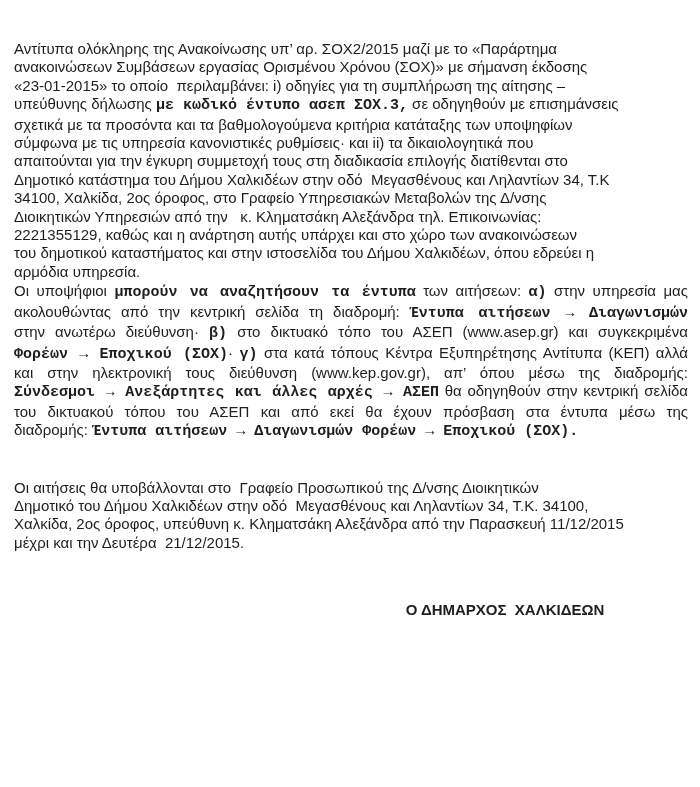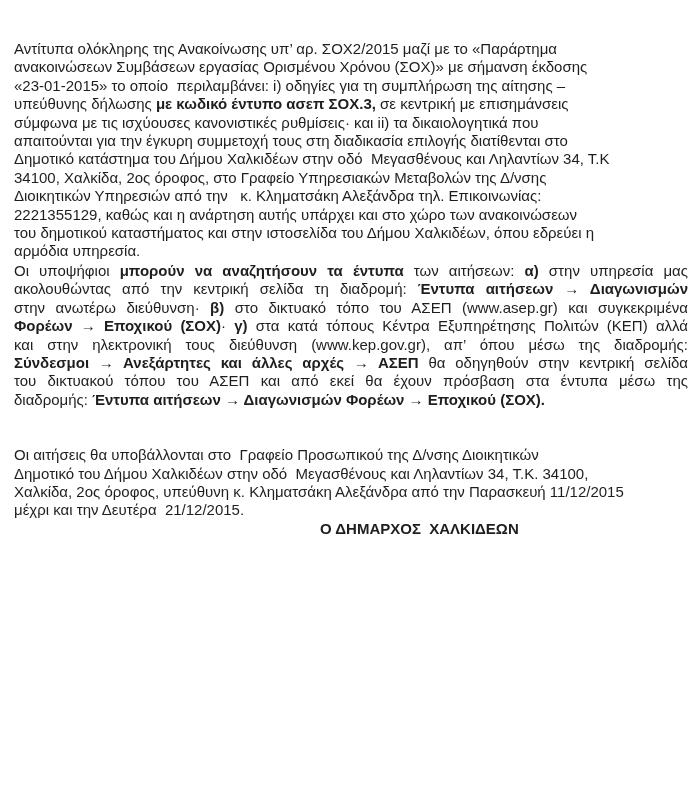--- a/index.html
+++ b/index.html
@@ -29,54 +29,57 @@
   .para.left .line { white-space: pre-wrap; }
   .para.justify .line {
     text-align: justify;
     text-align-last: justify;
   }
   .para.justify .line.last {
     text-align-last: left;
   }
   [data-name="paragraph-2"] { margin-top: 1px; }
   [data-name="paragraph-3"] { margin-top: 37px; }
-  .b { font-weight: bold; }
+  .b { font-weight: bold; font-family: Liberation Mono, monospace; }
   .signature {
+    margin-top: 49px;
     margin-left: 306px;
     width: 370px;
+    text-align: center;
     font-weight: bold;
   }
   .signature > div { white-space: pre; }
   .sig-name { margin-top: 14px; }
 </style>
 </head>
 <body>
 
 <div class="doc" data-name="document-page">
   <div class="content" data-name="document-body">
     <div data-name="document-paragraphs">
         <div class="para left" data-name="paragraph-1">
           <div class="line" data-name="text-line"><span>Αντίτυπα ολόκληρης της Ανακοίνωσης υπ’ αρ. ΣΟΧ2/2015 μαζί με το «Παράρτημα</span></div>
           <div class="line" data-name="text-line"><span>ανακοινώσεων Συμβάσεων εργασίας Ορισμένου Χρόνου (ΣΟΧ)» με σήμανση έκδοσης</span></div>
           <div class="line" data-name="text-line"><span>«23-01-2015» το οποίο  περιλαμβάνει: i) οδηγίες για τη συμπλήρωση της αίτησης –</span></div>
-          <div class="line" data-name="text-line"><span>υπεύθυνης δήλωσης </span><span class="b">με κωδικό έντυπο ασεπ ΣΟΧ.3,</span><span> σε κεντρική με επισημάνσεις</span></div>
-          <div class="line" data-name="text-line"><span>σύμφωνα με τις ισχύουσες κανονιστικές ρυθμίσεις· και ii) τα δικαιολογητικά που</span></div>
+          <div class="line" data-name="text-line"><span>υπεύθυνης δήλωσης </span><span class="b">με κωδικό έντυπο ασεπ ΣΟΧ.3,</span><span> σε οδηγηθούν με επισημάνσεις</span></div>
+          <div class="line" data-name="text-line"><span>σχετικά με τα προσόντα και τα βαθμολογούμενα κριτήρια κατάταξης των υποψηφίων</span></div>
+          <div class="line" data-name="text-line"><span>σύμφωνα με τις υπηρεσία κανονιστικές ρυθμίσεις· και ii) τα δικαιολογητικά που</span></div>
           <div class="line" data-name="text-line"><span>απαιτούνται για την έγκυρη συμμετοχή τους στη διαδικασία επιλογής διατίθενται στο</span></div>
           <div class="line" data-name="text-line"><span>Δημοτικό κατάστημα του Δήμου Χαλκιδέων στην οδό  Μεγασθένους και Ληλαντίων 34, Τ.Κ</span></div>
           <div class="line" data-name="text-line"><span>34100, Χαλκίδα, 2ος όροφος, στο Γραφείο Υπηρεσιακών Μεταβολών της Δ/νσης</span></div>
           <div class="line" data-name="text-line"><span>Διοικητικών Υπηρεσιών από την   κ. Κληματσάκη Αλεξάνδρα τηλ. Επικοινωνίας:</span></div>
           <div class="line" data-name="text-line"><span>2221355129, καθώς και η ανάρτηση αυτής υπάρχει και στο χώρο των ανακοινώσεων</span></div>
           <div class="line" data-name="text-line"><span>του δημοτικού καταστήματος και στην ιστοσελίδα του Δήμου Χαλκιδέων, όπου εδρεύει η</span></div>
           <div class="line last" data-name="text-line"><span>αρμόδια υπηρεσία.</span></div>
         </div>
         <div class="para justify" data-name="paragraph-2">
           <div class="line" data-name="text-line"><span>Οι υποψήφιοι </span><span class="b">μπορούν να αναζητήσουν τα έντυπα</span><span> των αιτήσεων: </span><span class="b">α)</span><span> στην υπηρεσία μας</span></div>
           <div class="line" data-name="text-line"><span>ακολουθώντας από την κεντρική σελίδα τη διαδρομή: </span><span class="b">Έντυπα αιτήσεων → Διαγωνισμών</span></div>
           <div class="line" data-name="text-line"><span>στην ανωτέρω διεύθυνση· </span><span class="b">β)</span><span> στο δικτυακό τόπο του ΑΣΕΠ (www.asep.gr) και συγκεκριμένα</span></div>
-          <div class="line" data-name="text-line"><span class="b">Φορέων → Εποχικού (ΣΟΧ)</span><span>· </span><span class="b">γ)</span><span> στα κατά τόπους Κέντρα Εξυπηρέτησης Πολιτών (ΚΕΠ) αλλά</span></div>
+          <div class="line" data-name="text-line"><span class="b">Φορέων → Εποχικού (ΣΟΧ)</span><span>· </span><span class="b">γ)</span><span> στα κατά τόπους Κέντρα Εξυπηρέτησης Αντίτυπα (ΚΕΠ) αλλά</span></div>
           <div class="line" data-name="text-line"><span>και στην ηλεκτρονική τους διεύθυνση (www.kep.gov.gr), απ’ όπου μέσω της διαδρομής:</span></div>
           <div class="line" data-name="text-line"><span class="b">Σύνδεσμοι → Ανεξάρτητες και άλλες αρχές → ΑΣΕΠ</span><span> θα οδηγηθούν στην κεντρική σελίδα</span></div>
           <div class="line" data-name="text-line"><span>του δικτυακού τόπου του ΑΣΕΠ και από εκεί θα έχουν πρόσβαση στα έντυπα μέσω της</span></div>
           <div class="line last" data-name="text-line"><span>διαδρομής: </span><span class="b">Έντυπα αιτήσεων → Διαγωνισμών Φορέων → Εποχικού (ΣΟΧ).</span></div>
         </div>
         <div class="para left" data-name="paragraph-3">
           <div class="line" data-name="text-line"><span>Οι αιτήσεις θα υποβάλλονται στο  Γραφείο Προσωπικού της Δ/νσης Διοικητικών</span></div>
           <div class="line" data-name="text-line"><span>Δημοτικό του Δήμου Χαλκιδέων στην οδό  Μεγασθένους και Ληλαντίων 34, Τ.Κ. 34100,</span></div>
           <div class="line" data-name="text-line"><span>Χαλκίδα, 2ος όροφος, υπεύθυνη κ. Κληματσάκη Αλεξάνδρα από την Παρασκευή 11/12/2015</span></div>
           <div class="line last" data-name="text-line"><span>μέχρι και την Δευτέρα  21/12/2015.</span></div>

